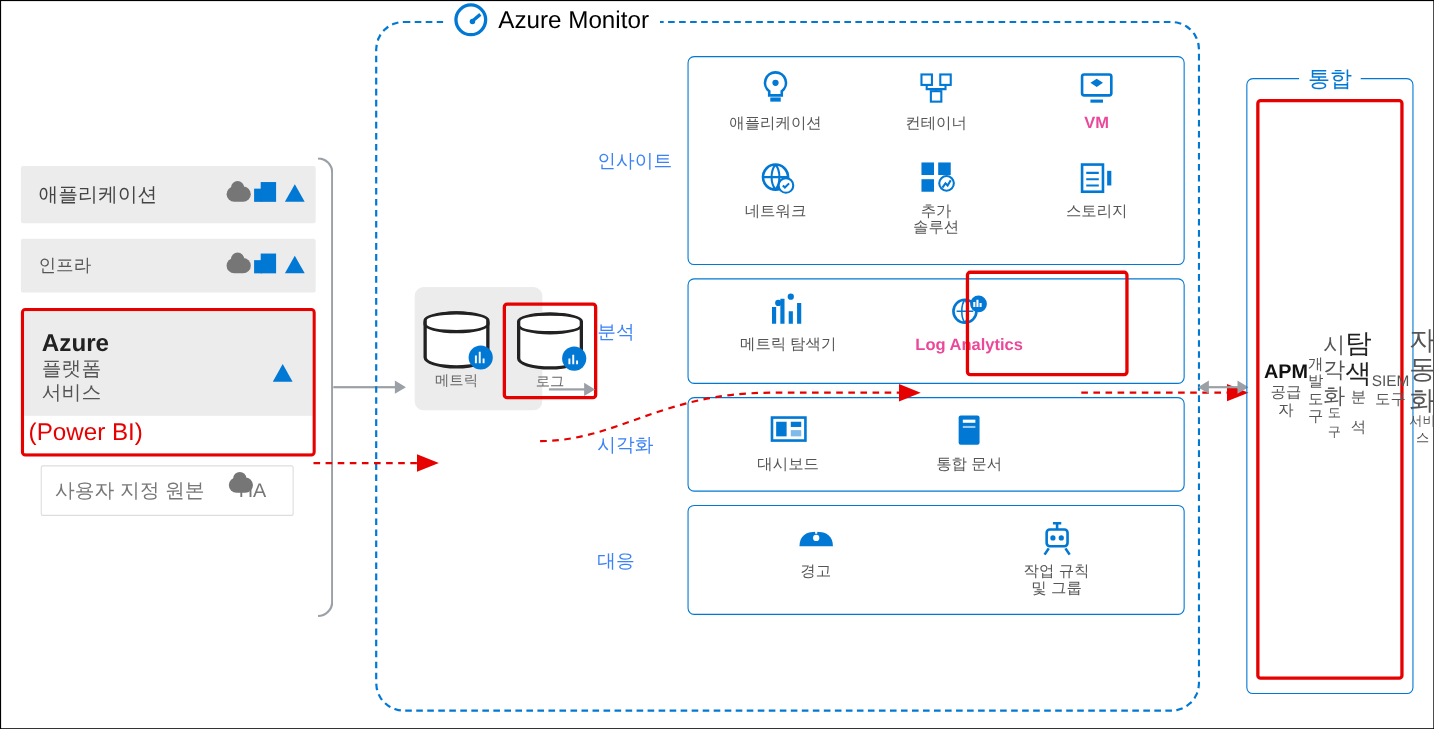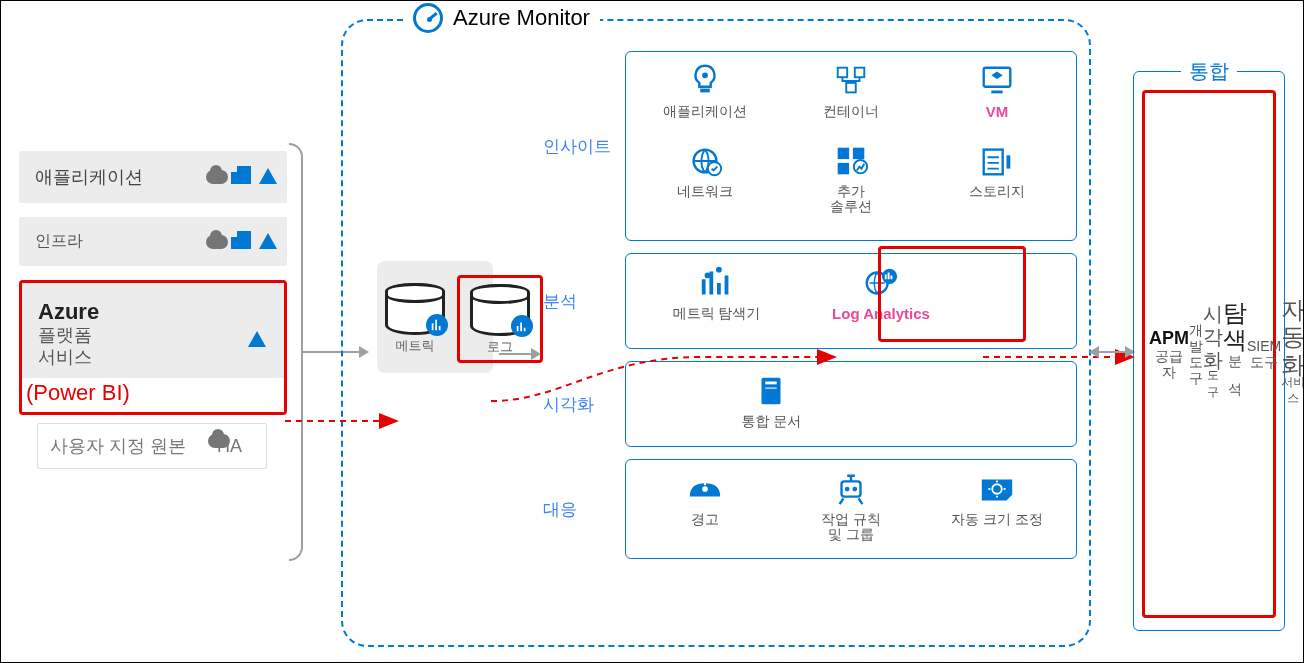--- a/index.html
+++ b/index.html
@@ -447,20 +447,31 @@
         <div style="width:100px"></div>
       </div>
     </div>
 
     <div class="sec-row">
       <div class="sec-lbl">시각화</div>
       <div class="sec-box" style="min-height:86px; justify-content:space-evenly;">
         <div class="tile" style="width:160px;">
           <div class="ic">
               <svg class="ic-svg" viewBox="0 0 40 40">
+                <rect x="4" y="8" width="32" height="22" fill="none" stroke="#0078d4" stroke-width="2.5"></rect>
+                <rect x="8" y="12" width="10" height="14" fill="#0078d4"></rect>
+                <rect x="22" y="12" width="10" height="5" fill="#0078d4"></rect>
+                <rect x="22" y="20" width="10" height="6" fill="#0078d4" opacity="0.5"></rect>
+              </svg>
+            </div>
+          <div class="tl">대시보드</div>
+        </div>
+        <div class="tile" style="width:160px;">
+          <div class="ic">
+              <svg class="ic-svg" viewBox="0 0 40 40">
                 <rect x="10" y="6" width="20" height="28" rx="2" fill="#0078d4"></rect>
                 <rect x="14" y="10" width="12" height="3" fill="#fff"></rect>
                 <rect x="14" y="16" width="12" height="2" fill="#fff" opacity="0.6"></rect>
               </svg>
             </div>
           <div class="tl">통합 문서</div>
         </div>
         <div style="width:100px"></div>
       </div>
     </div>
@@ -483,30 +494,20 @@
               <svg class="ic-svg" viewBox="0 0 40 40">
                 <rect x="10" y="12" width="20" height="16" rx="3" fill="none" stroke="#0078d4" stroke-width="2.5"></rect>
                 <circle cx="16" cy="20" r="2.5" fill="#0078d4"></circle>
                 <circle cx="24" cy="20" r="2.5" fill="#0078d4"></circle>
                 <path d="M20 12V6m-4 0h8" stroke="#0078d4" stroke-width="2.5"></path>
                 <path d="M12 30l-4 6m20-6l4 6" stroke="#0078d4" stroke-width="2.5"></path>
               </svg>
             </div>
           <div class="tl" style="white-space:pre-line;">작업 규칙
 및 그룹</div>
-        </div>
-        <div class="tile">
-          <div class="ic">
-              <svg class="ic-svg" viewBox="0 0 40 40">
-                <path d="M4 10h32v16l-6 6H4z" fill="#0078d4"></path>
-                <circle cx="20" cy="20" r="5" fill="none" stroke="#fff" stroke-width="2"></circle>
-                <path d="M20 13v-2m0 18v-2m7-7h2m-18 0h2" stroke="#fff" stroke-width="2"></path>
-              </svg>
-            </div>
-          <div class="tl">자동 크기 조정</div>
         </div>
       </div>
     </div>
 
   </div>
 </div>
 
 <svg class="redline" style="left:0; top:0;" width="1304" height="663">
   <defs>
     <marker id="rh" markerWidth="10" markerHeight="8" refX="8" refY="4" orient="auto">

